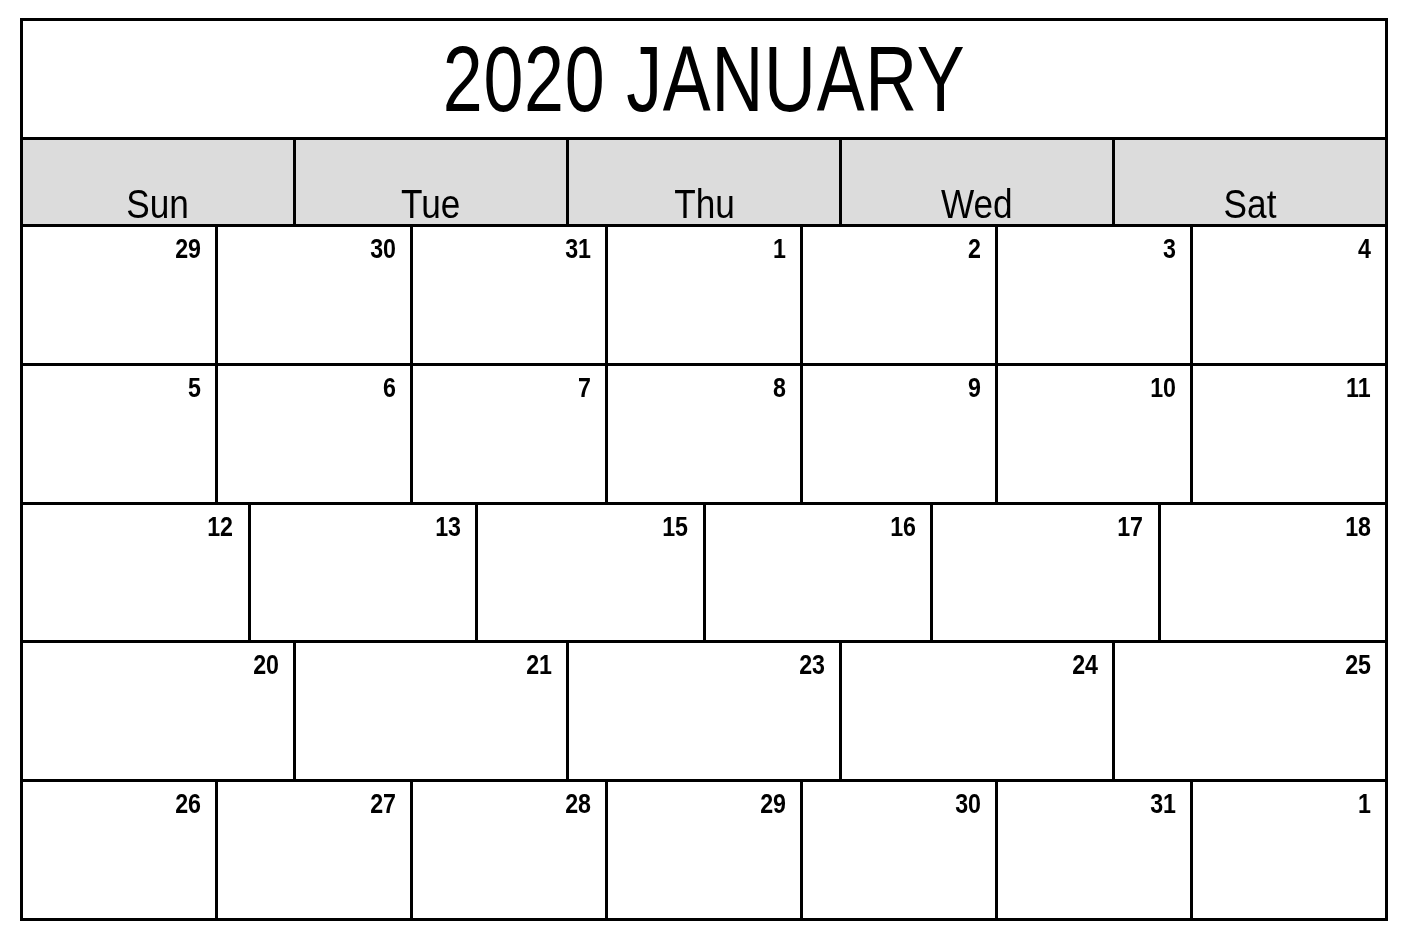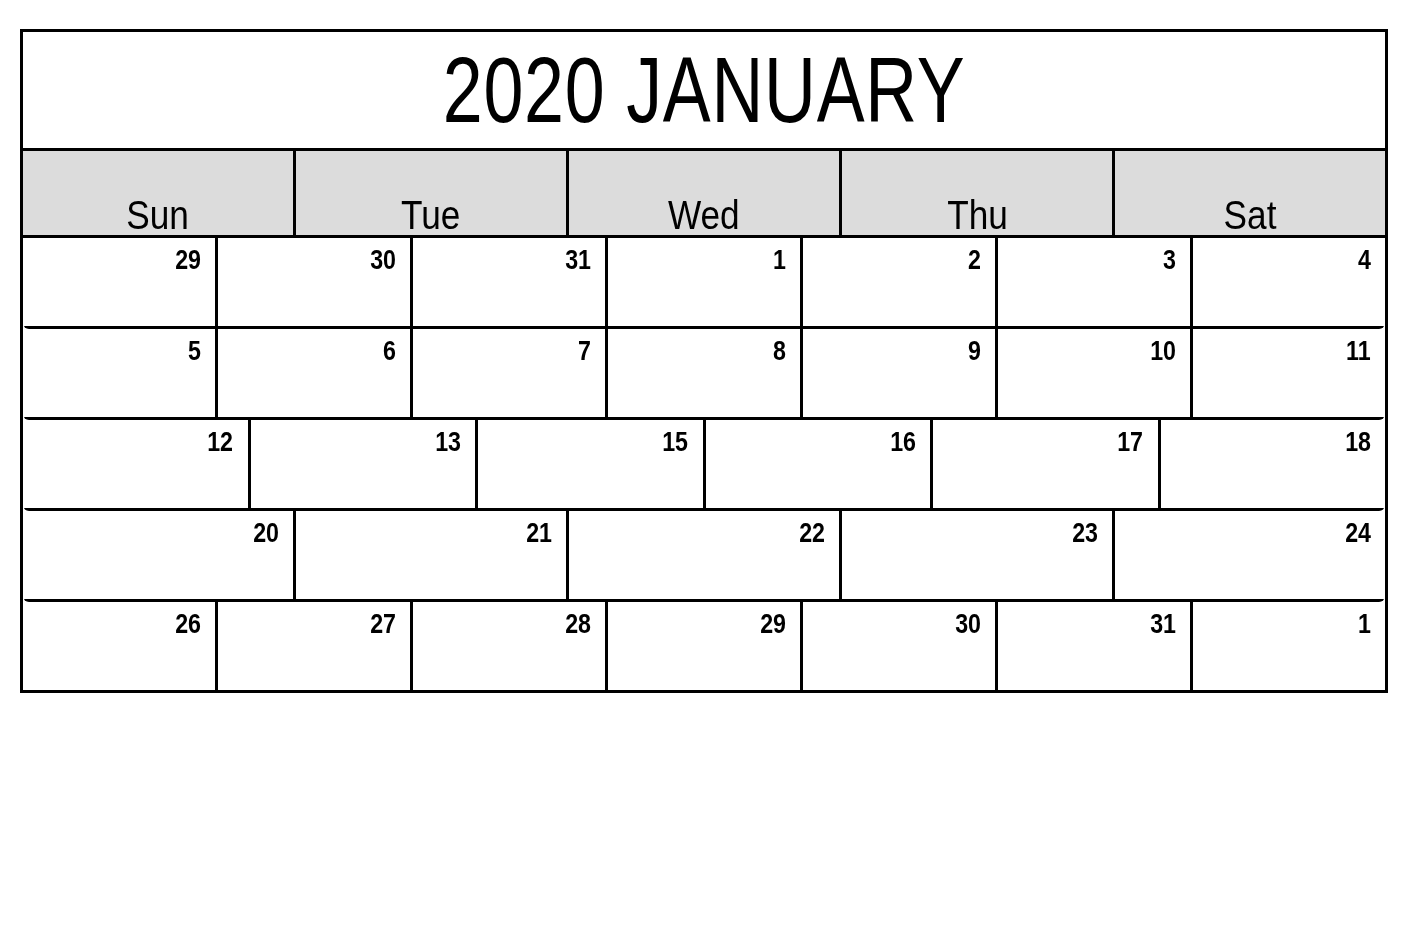--- a/index.html
+++ b/index.html
@@ -21,27 +21,26 @@
     width: 1406px;
     height: 938px;
     background: #ffffff;
   }
 
   .calendar-table {
     position: absolute;
     left: 20px;
     top: 18px;
     width: 1368px;
-    height: 664px;
+    height: 903px;
     box-sizing: border-box;
     border: 3px solid #000000;
     background: #ffffff;
     display: flex;
     flex-direction: column;
-    margin-top: 11px;
   }
 
   
   .title-band {
     flex: 0 0 119px;
     height: 119px;
     box-sizing: border-box;
     border-bottom: 3px solid #000000;
     background: #ffffff;
     display: flex;
@@ -100,21 +99,20 @@
     display: flex;
     flex-direction: column;
     min-height: 0;
   }
   .week-row {
     flex: 1 1 0;
     min-height: 0;
     display: flex;
     box-sizing: border-box;
     border-bottom: 3px solid #000000;
-    border-radius: 6px;
   }
   .week-row:last-child {
     border-bottom: none;
   }
   .day-cell {
     flex: 1 1 0;
     min-width: 0;
     box-sizing: border-box;
     background: #ffffff;
     border-right: 3px solid #000000;
@@ -156,26 +154,26 @@
     </div>
 
     <div class="weekday-row">
       <div class="weekday-cell">
         <span class="weekday-label">Sun</span>
       </div>
       <div class="weekday-cell">
         <span class="weekday-label">Tue</span>
       </div>
       <div class="weekday-cell">
+        <span class="weekday-label">Thu</span>
+      </div>
+      <div class="weekday-cell">
         <span class="weekday-label">Wed</span>
       </div>
       <div class="weekday-cell">
-        <span class="weekday-label">Thu</span>
-      </div>
-      <div class="weekday-cell">
         <span class="weekday-label">Sat</span>
       </div>
     </div>
 
     <div class="weeks-body">
 
       <div class="week-row">
         <div class="day-cell">
           <span class="day-number">29</span>
           <div class="day-events"></div>
@@ -267,29 +265,29 @@
       <div class="week-row">
         <div class="day-cell">
           <span class="day-number">20</span>
           <div class="day-events"></div>
         </div>
         <div class="day-cell">
           <span class="day-number">21</span>
           <div class="day-events"></div>
         </div>
         <div class="day-cell">
-          <span class="day-number">22</span>
-          <div class="day-events"></div>
-        </div>
-        <div class="day-cell">
           <span class="day-number">23</span>
           <div class="day-events"></div>
         </div>
         <div class="day-cell">
           <span class="day-number">24</span>
+          <div class="day-events"></div>
+        </div>
+        <div class="day-cell">
+          <span class="day-number">25</span>
           <div class="day-events"></div>
         </div>
       </div>
 
       <div class="week-row">
         <div class="day-cell">
           <span class="day-number">26</span>
           <div class="day-events"></div>
         </div>
         <div class="day-cell">

